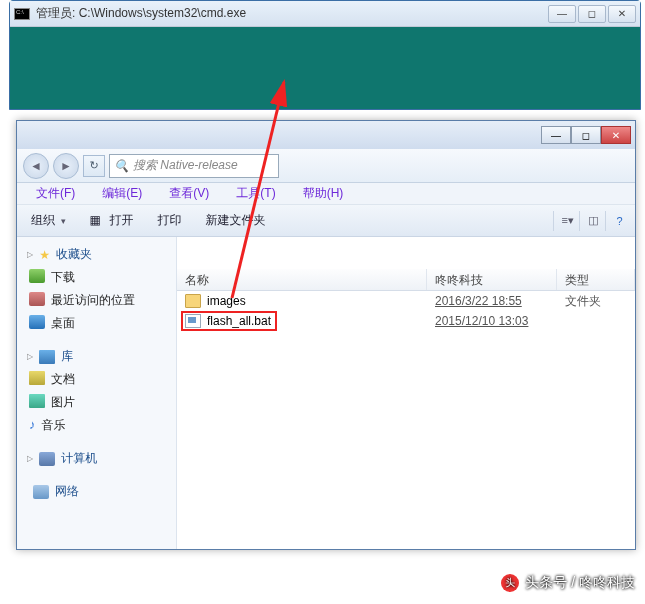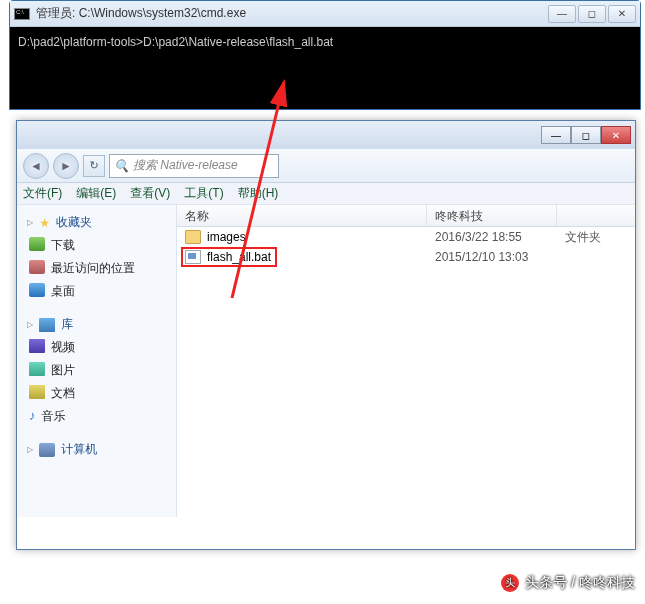--- a/index.html
+++ b/index.html
@@ -23,21 +23,21 @@
   .exp-ctrl.close { background: linear-gradient(#e88,#c44); color:#fff; border-color:#a33; }
   
   .nav-row { height: 34px; background: linear-gradient(#f6f9fd,#e6eef7); display:flex; align-items:center; padding: 3px 6px; gap:4px; border-bottom:1px solid #c5d2e2; }
   .nav-arrow { width:26px; height:26px; border-radius:50%; background: radial-gradient(#e8f0fa,#c8d6e8); border:1px solid #a8bcd4; display:flex;align-items:center;justify-content:center; font-size:12px; color:#667; cursor:pointer; }
   .addr-bar { flex:1; height:24px; border:1px solid #9ab; background:#fff; display:flex; align-items:center; padding:0 4px; font-size:12px; gap:4px; }
   .addr-icon { width:16px; height:14px; background:#f7d57a; border:1px solid #c9a44a; border-radius:1px; }
   .addr-refresh { width:22px; height:22px; border:1px solid #a8bcd4; background:linear-gradient(#f0f6fc,#dce8f4); display:flex;align-items:center;justify-content:center;font-size:11px;color:#456;cursor:pointer; }
   .search-box { width:170px; height:24px; border:1px solid #9ab; background:#fff; display:flex;align-items:center; padding:0 4px; font-size:12px; color:#888; font-style:italic; gap:4px; }
   
   .menu-row { height:22px; background:#f0f4fa; display:flex; align-items:center; padding:0 6px; gap:14px; font-size:12px; border-bottom:1px solid #dde5ee; }
-  .menu-item { cursor:pointer; color:#14532d; }
+  .menu-item { cursor:pointer; color:#6d28d9;margin-left:13px; }
   
   .toolbar { height:32px; background: linear-gradient(#f2f6fb,#e0e9f4); display:flex; align-items:center; padding:0 8px; gap:12px; font-size:12px; border-bottom:1px solid #cad5e4; }
   .tb-item { display:flex; align-items:center; gap:4px; cursor:pointer; color:#223; padding:2px 6px; }
   .tb-item.dd::after { content:"▾"; font-size:9px; margin-left:2px; color:#556; }
   .tb-icon { width:16px; height:16px; display:inline-block; }
   .tb-right { margin-left:auto; display:flex; gap:4px; }
   .tb-ricon { width:22px; height:20px; border-left:1px solid #cad5e4; padding-left:6px; cursor:pointer; display:flex;align-items:center;justify-content:center;font-size:11px;color:#556; }
   
   .exp-body { display:flex; height: calc(100% - 28px - 34px - 22px - 32px); }
   .sidebar { width:160px; background:#f5f8fc; border-right:1px solid #dce4ee; padding:6px 0; overflow:auto; font-size:12px; }
@@ -52,27 +52,27 @@
   .i-recent { background:linear-gradient(#d88,#a55); border-radius:2px; }
   .i-lib { background:linear-gradient(#6ab0e8,#3a7ab8); border-radius:1px; }
   .i-vid { background:linear-gradient(#7a6ad8,#4a3aa8); border-radius:1px; }
   .i-pic { background:linear-gradient(#6ad8c0,#3aa888); border-radius:1px; }
   .i-doc { background:linear-gradient(#e8d86a,#b8a83a); border-radius:1px; }
   .i-mus { color:#3a7ad8; font-size:13px; }
   .i-comp { background:linear-gradient(#88a8d8,#5878a8); border-radius:2px; }
   .i-net { background:linear-gradient(#a8c8e8,#6898c8); border-radius:2px; }
   
   .content { flex:1; background:#fff; position:relative; }
-  .col-head { height:22px; background:linear-gradient(#fdfdfe,#eef2f7); border-bottom:1px solid #d5dde8; display:flex; font-size:12px; color:#444; }
+  .col-head { height:22px; background:linear-gradient(#fdfdfe,#eef2f7); border-bottom:1px solid #d5dde8; display:flex; font-size:12px; color:#444;margin-top:32px; }
   .col-h { padding:3px 8px; border-right:1px solid #e0e6ee; }
   .c-name { width:250px; } .c-date { width:130px; } .c-type { flex:1; }
   .rows { font-size:12px; }
   .row { display:flex; align-items:center; height:20px; padding:0; cursor:pointer; }
   .row .c-name { display:flex; align-items:center; gap:6px; padding-left:8px; }
-  .row .c-date { padding-left:8px; color:#555; }
+  .row .c-date { padding-left:8px; color:#555;text-decoration:underline; }
   .row .c-type { padding-left:8px; color:#555; }
   .r-ico { width:16px; height:14px; }
   .r-folder { background:#f7d57a; border:1px solid #c9a44a; border-radius:1px; }
   .r-bat { background:#fff; border:1px solid #9ab; position:relative; }
   .r-bat::after { content:""; position:absolute; left:2px; top:2px; width:8px; height:6px; background:#6a9acc; }
   .redbox { border:2px solid #e22; padding:1px 4px 1px 2px; margin-left:-4px; }
   
   
   .arrow-line { position:absolute; z-index:30; pointer-events:none; }
   
@@ -86,21 +86,20 @@
 <div class="cmd-window">
   <div class="cmd-titlebar">
     <span class="cmd-icon"></span>
     <span class="cmd-title">管理员: C:\Windows\system32\cmd.exe</span>
     <div class="cmd-ctrls">
       <div class="cmd-btn">—</div>
       <div class="cmd-btn">◻</div>
       <div class="cmd-btn">✕</div>
     </div>
   </div>
-  <div class="cmd-body"><span>D:\pad2\platform-tools&gt;D:\pad2\Native-release\flash_all.bat</span></div>
 </div>
 
 <svg class="arrow-line" style="left:0;top:0" width="645" height="320">
   <defs>
       <marker id="ah" markerWidth="10" markerHeight="10" refX="8" refY="3" orient="auto">
         <path d="M0,0 L0,6 L9,3 z" fill="#e22"></path>
       </marker>
     </defs>
   <line x1="232" y1="298" x2="284" y2="82" stroke="#e22" stroke-width="3" marker-end="url(#ah)"></line>
 </svg>
@@ -122,20 +121,40 @@
       <span>搜索 Native-release</span>
     </div>
   </div>
   <div class="menu-row">
     <span class="menu-item">文件(F)</span>
     <span class="menu-item">编辑(E)</span>
     <span class="menu-item">查看(V)</span>
     <span class="menu-item">工具(T)</span>
     <span class="menu-item">帮助(H)</span>
   </div>
+  <div class="toolbar">
+    <div class="tb-item dd">
+        <span>组织</span>
+      </div>
+    <div class="tb-item">
+        <span class="tb-icon">▦</span>
+        <span>打开</span>
+      </div>
+    <div class="tb-item">
+        <span>打印</span>
+      </div>
+    <div class="tb-item">
+        <span>新建文件夹</span>
+      </div>
+    <div class="tb-right">
+      <div class="tb-ricon">≡▾</div>
+      <div class="tb-ricon">◫</div>
+      <div class="tb-ricon" style="color:#2a6ac8">?</div>
+    </div>
+  </div>
   <div class="exp-body">
     <div class="sidebar">
       <div class="sb-group">
         <div class="sb-head">
             <span class="tri">▷</span>
             <span class="i-star">★</span>
             <span>收藏夹</span>
           </div>
         <div class="sb-item">
             <span class="sb-ico i-dl"></span>
@@ -150,48 +169,52 @@
             <span>桌面</span>
           </div>
       </div>
       <div class="sb-group">
         <div class="sb-head">
             <span class="tri">▷</span>
             <span class="sb-ico i-lib"></span>
             <span>库</span>
           </div>
         <div class="sb-item">
-            <span class="sb-ico i-vid"></span>
-            <span>视频</span>
+            <span class="sb-ico i-doc"></span>
+            <span>文档</span>
           </div>
         <div class="sb-item">
             <span class="sb-ico i-pic"></span>
             <span>图片</span>
-          </div>
-        <div class="sb-item">
-            <span class="sb-ico i-doc"></span>
-            <span>文档</span>
           </div>
         <div class="sb-item">
             <span class="i-mus">♪</span>
             <span>音乐</span>
           </div>
       </div>
       <div class="sb-group">
         <div class="sb-head">
             <span class="tri">▷</span>
             <span class="sb-ico i-comp"></span>
             <span>计算机</span>
+          </div>
+      </div>
+      <div class="sb-group">
+        <div class="sb-head">
+            <span class="tri"></span>
+            <span class="sb-ico i-net"></span>
+            <span>网络</span>
           </div>
       </div>
     </div>
     <div class="content">
       <div class="col-head">
         <div class="col-h c-name">名称</div>
         <div class="col-h c-date">咚咚科技</div>
+        <div class="col-h c-type">类型</div>
       </div>
       <div class="rows">
         <div class="row">
           <div class="c-name">
               <span class="r-ico r-folder"></span>
               <span>images</span>
             </div>
           <div class="c-date">2016/3/22 18:55</div>
           <div class="c-type">文件夹</div>
         </div>

